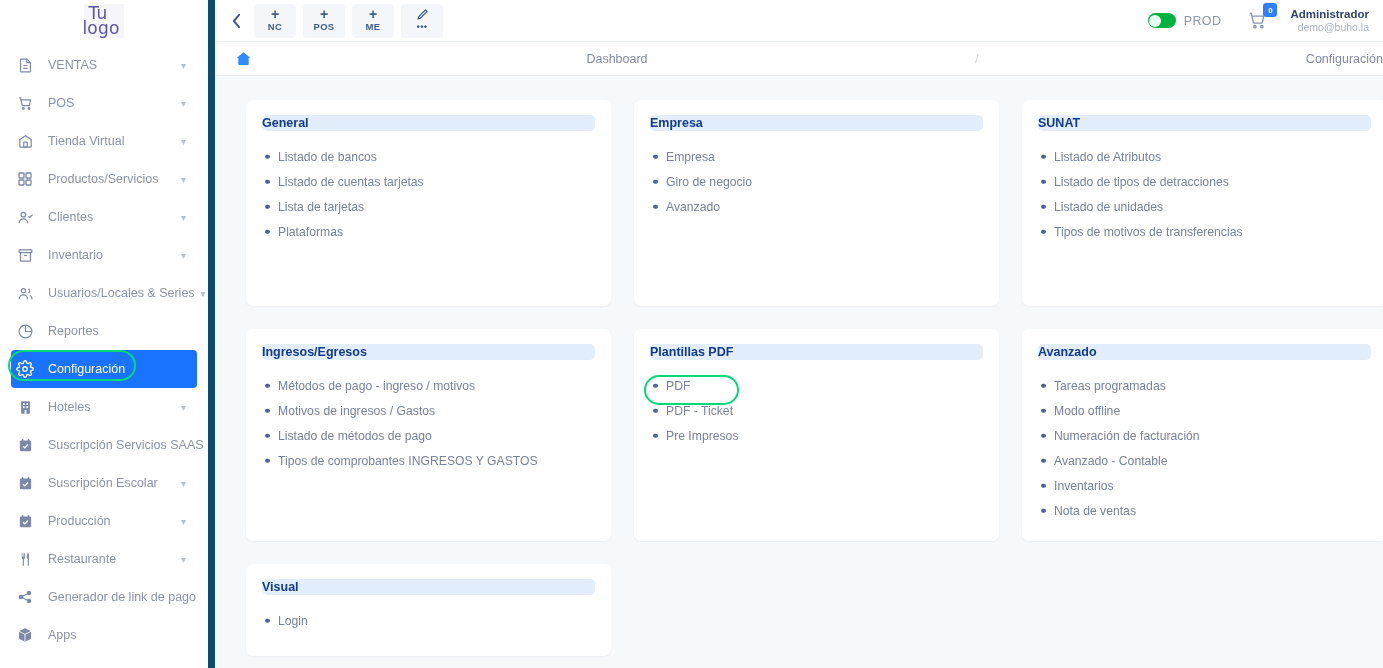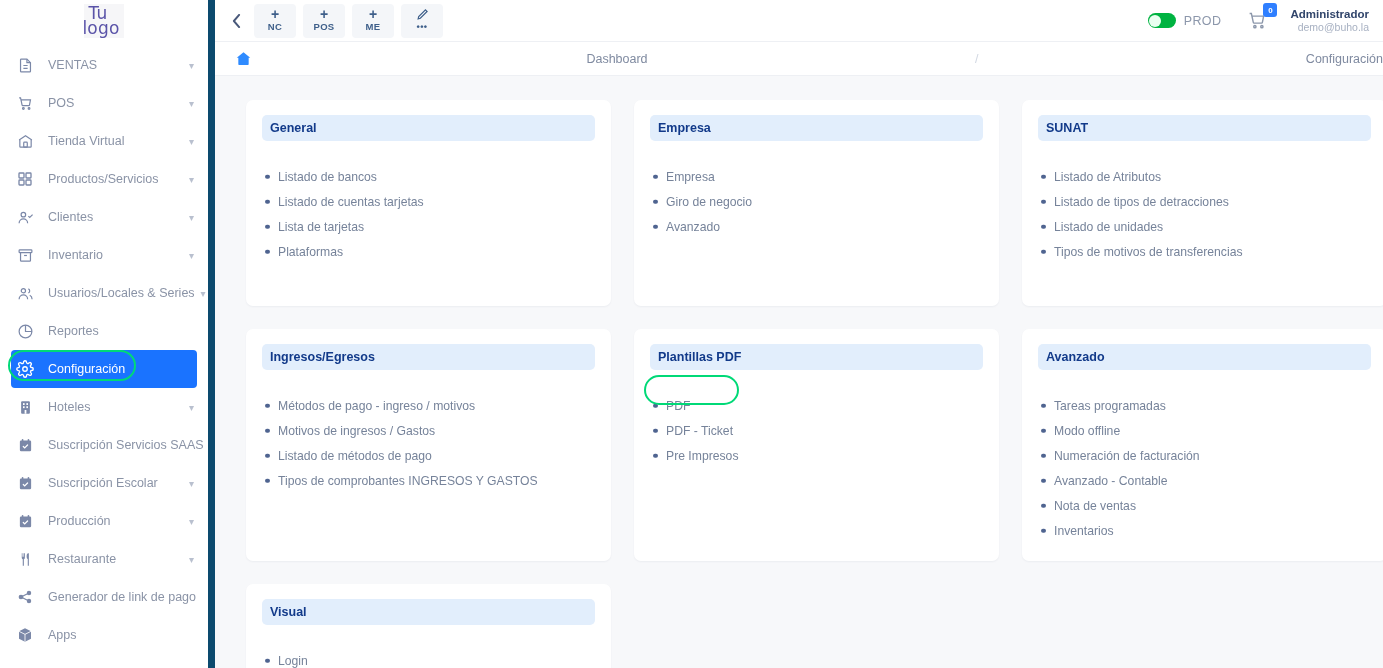--- a/index.html
+++ b/index.html
@@ -27,21 +27,21 @@
     color: #5a53a8; font-size: 17px; line-height: 15px;
     text-align: left; letter-spacing: .2px;
     background: #f6f6f8; padding: 2px 4px;
   }
   .logo .l2 { display:block; margin-left:-6px; }
 
   .nav { padding-top: 4px; }
   .nav-item {
     position: relative;
     display: flex; align-items: center;
-    height: 38px; margin: 0 0 0 0;
+    height: 38px; margin: 0 8px 0 0;
     padding: 0 14px 0 14px;
     color: #8a93a6; font-size: 12.5px;
     cursor: pointer;
   }
   .nav-item .ni-icon {
     width: 22px; height: 22px; min-width: 22px;
     display: flex; align-items: center; justify-content: center;
     color: #7b88a8; margin-right: 12px;
   }
   .nav-item .ni-label { flex: 1; white-space: nowrap; }
@@ -135,24 +135,24 @@
     background: #ffffff;
     border-radius: 7px;
     padding: 15px 16px 18px 16px;
     box-shadow: 0 1px 2px rgba(22,40,80,.05);
     min-height: 206px;
   }
   .card.short { min-height: 92px; }
   .card-head {
     background: #e2eefc;
     border-radius: 5px;
-    height: 26px;
+    height: 16px;
     display: flex; align-items: center;
-    padding-left: 8px;
-    margin-bottom: 23px;
+    padding-left: 0;
+    margin-bottom: 13px;
   }
   .card-title { color: #123a8a; font-size: 12.5px; font-weight: 700; }
   .card-list { list-style: none; position: relative; }
   .card-list li {
     position: relative;
     display: flex; align-items: center;
     font-size: 12.2px; color: #76839a;
     padding: 5.5px 0 5.5px 16px;
     cursor: pointer;
   }
@@ -513,22 +513,22 @@
 
         <section class="card">
           <div class="card-head">
             <span class="card-title">Avanzado</span>
           </div>
           <ul class="card-list">
             <li>Tareas programadas</li>
             <li>Modo offline</li>
             <li>Numeración de facturación</li>
             <li>Avanzado - Contable</li>
+            <li>Inventarios</li>
             <li>Nota de ventas</li>
-            <li>Inventarios</li>
           </ul>
         </section>
 
         <section class="card short">
           <div class="card-head">
             <span class="card-title">Visual</span>
           </div>
           <ul class="card-list">
             <li>Login</li>
           </ul>

